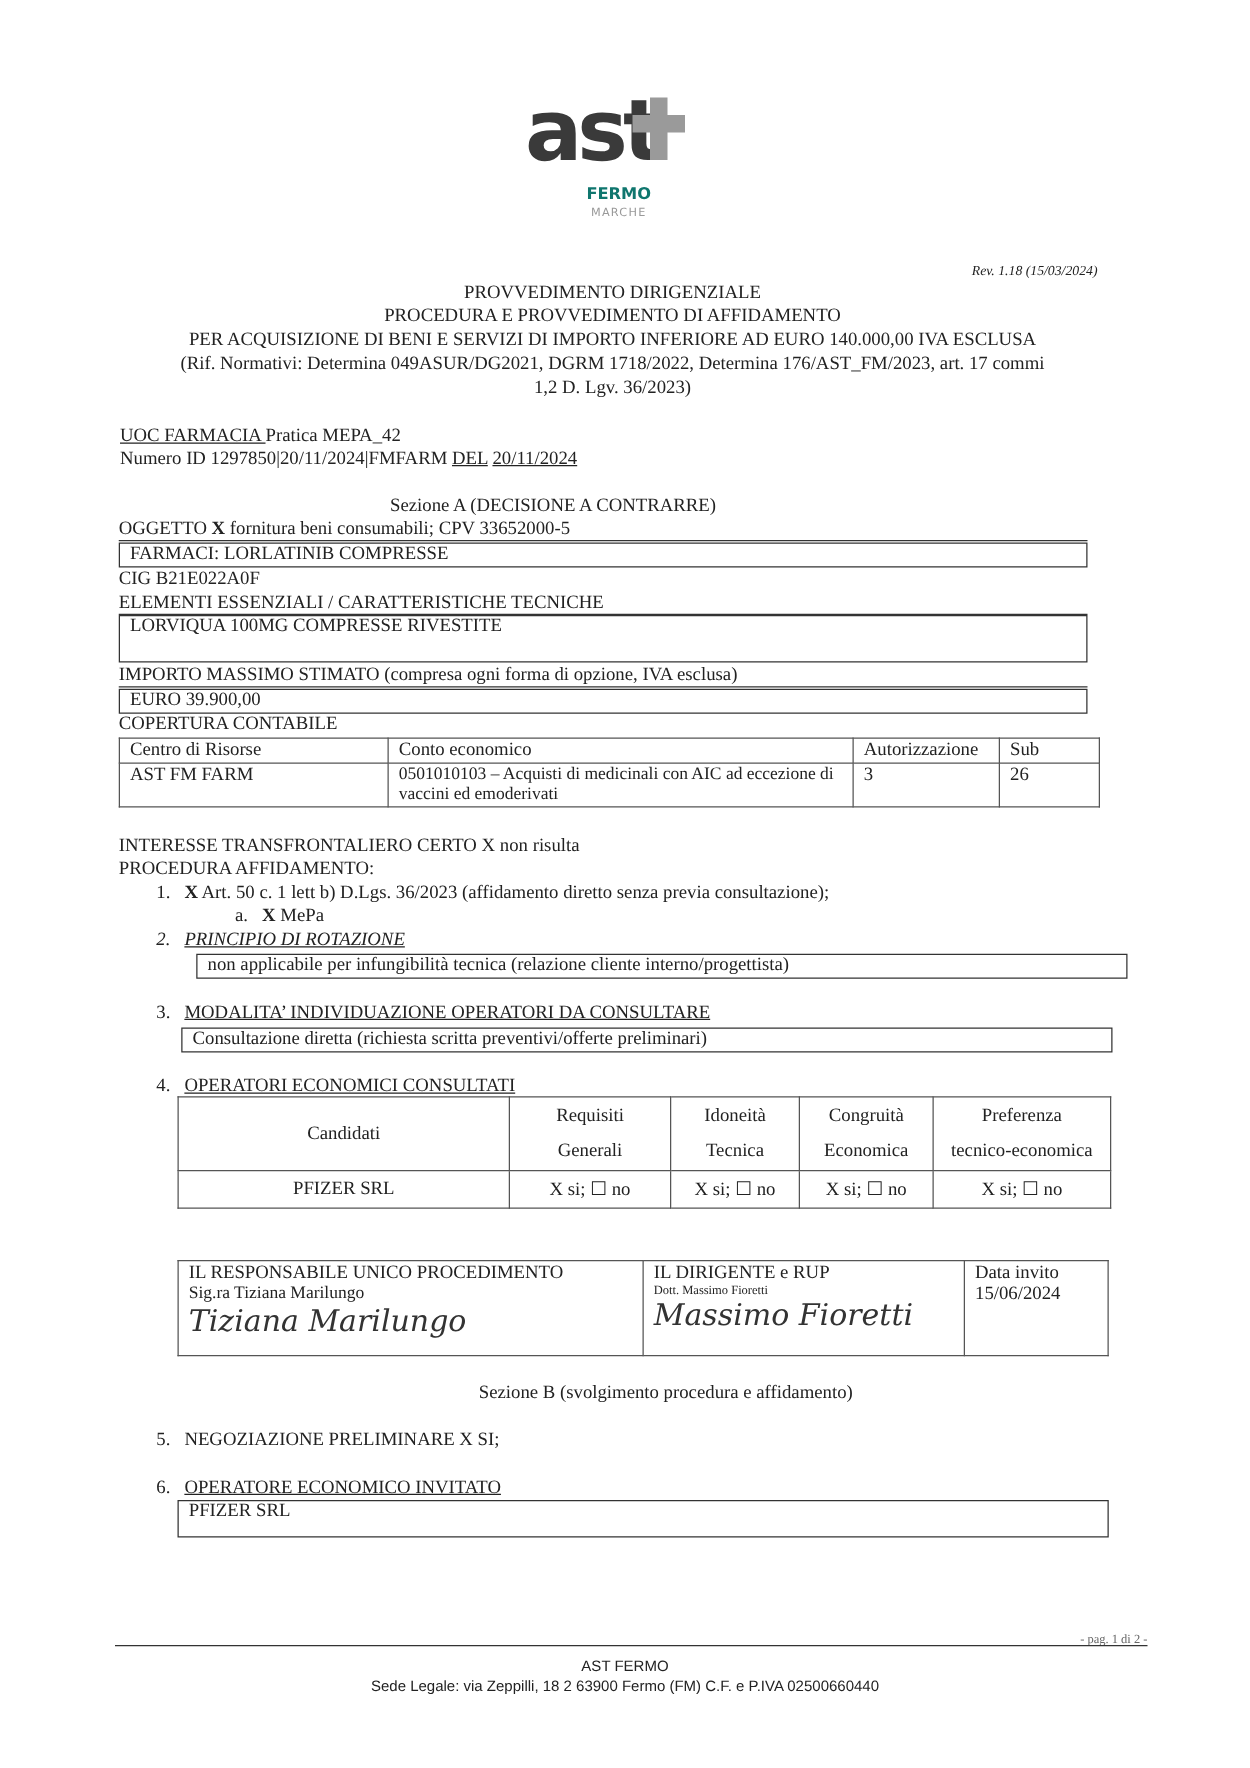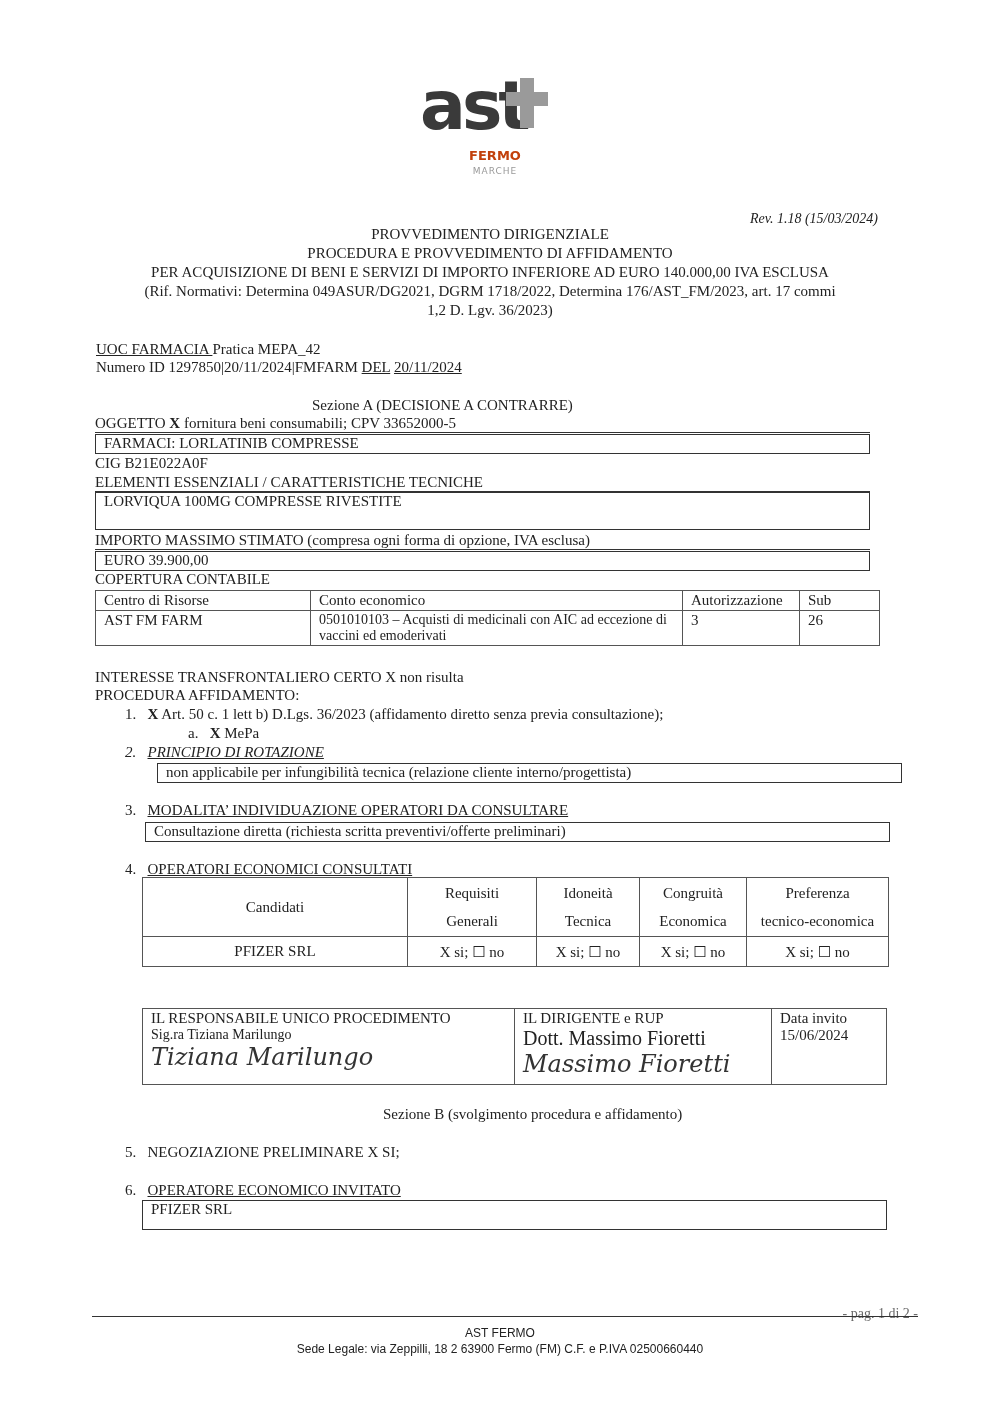--- a/index.html
+++ b/index.html
@@ -3,34 +3,34 @@
 <meta charset="utf-8">
 <style>
   html, body { margin:0; padding:0; background:#fff; }
   body { width:1000px; height:1414px; position:relative; overflow:hidden;
          font-family:"Liberation Serif", serif; color:#222; font-size:15px; }
   .abs { position:absolute; }
   .logo { left:420px; top:72px; width:160px; height:110px; }
   .logo .word { position:absolute; left:0; top:0; font-family:"DejaVu Sans", sans-serif; font-size:68px; font-weight:bold; color:#3a3a3a; letter-spacing:-4px; line-height:1; }
   .logo .plus-v { position:absolute; left:100px; top:6px; width:14px; height:50px; background:#9a9a9a; }
   .logo .plus-h { position:absolute; left:86px; top:20px; width:42px; height:14px; background:#9a9a9a; }
-  .logo .fermo { position:absolute; left:0; width:150px; top:76px; text-align:center; font-family:"DejaVu Sans", sans-serif; font-weight:bold; font-size:13px; color:#c2410c; }
+  .logo .fermo { position:absolute; left:0; width:150px; top:76px; text-align:center; font-family:"DejaVu Sans", sans-serif; font-weight:bold; font-size:13px; color:#0f766e; }
   .logo .marche { position:absolute; left:0; width:150px; top:94px; text-align:center; font-family:"DejaVu Sans", sans-serif; font-size:9px; color:#999; letter-spacing:1px; }
-  .rev { right:122px; top:211px; font-style:italic; font-size:14px; }
+  .rev { right:122px; top:211px; font-style:italic; font-size:11px; }
   .center { left:80px; width:820px; text-align:center; }
   .line { position:absolute; white-space:nowrap; }
   .u { text-decoration:underline; }
   .boxed { position:absolute; border:1px solid #333; padding:0 8px; box-sizing:border-box; }
   table { border-collapse:collapse; position:absolute; }
   td { border:1px solid #555; padding:1px 8px; vertical-align:top; font-size:15px; }
   .ops td { text-align:center; vertical-align:middle; }
   .sig td { text-align:left; }
   .footer-line { left:92px; top:1316px; width:826px; height:1px; background:#333; }
   .footer { font-family:"Liberation Sans", sans-serif; font-size:12px; text-align:center; left:0; width:1000px; }
-  .pag { right:82px; top:1306px; font-size:14px; color:#666; }
+  .pag { right:82px; top:1306px; font-size:10px; color:#666; }
   .sigscribble { font-family:"DejaVu Serif", serif; font-style:italic; font-size:24px; color:#333; }
 </style>
 </head>
 <body>
 
 <div class="abs logo">
   <div class="word">ast</div>
   <div class="plus-v"></div>
   <div class="plus-h"></div>
   <div class="fermo">FERMO</div>
@@ -143,21 +143,21 @@
 <table class="sig" style="left:142px; top:1008px; width:745px;">
   <tbody>
       <tr style="height:76px;">
     <td style="width:355px;">
       <div>IL RESPONSABILE UNICO PROCEDIMENTO</div>
       <div style="font-size:14px;">Sig.ra Tiziana Marilungo</div>
       <div class="sigscribble">Tiziana Marilungo</div>
     </td>
     <td style="width:240px;">
       <div>IL DIRIGENTE e RUP</div>
-      <div style="font-size:20px;">Dott. Massimo Fioretti</div>
+      <div style="font-size:10px;">Dott. Massimo Fioretti</div>
       <div class="sigscribble">Massimo Fioretti</div>
     </td>
     <td>
       <div>Data invito</div>
       <div>15/06/2024</div>
     </td>
   </tr>
 </tbody>
   </table>
 

